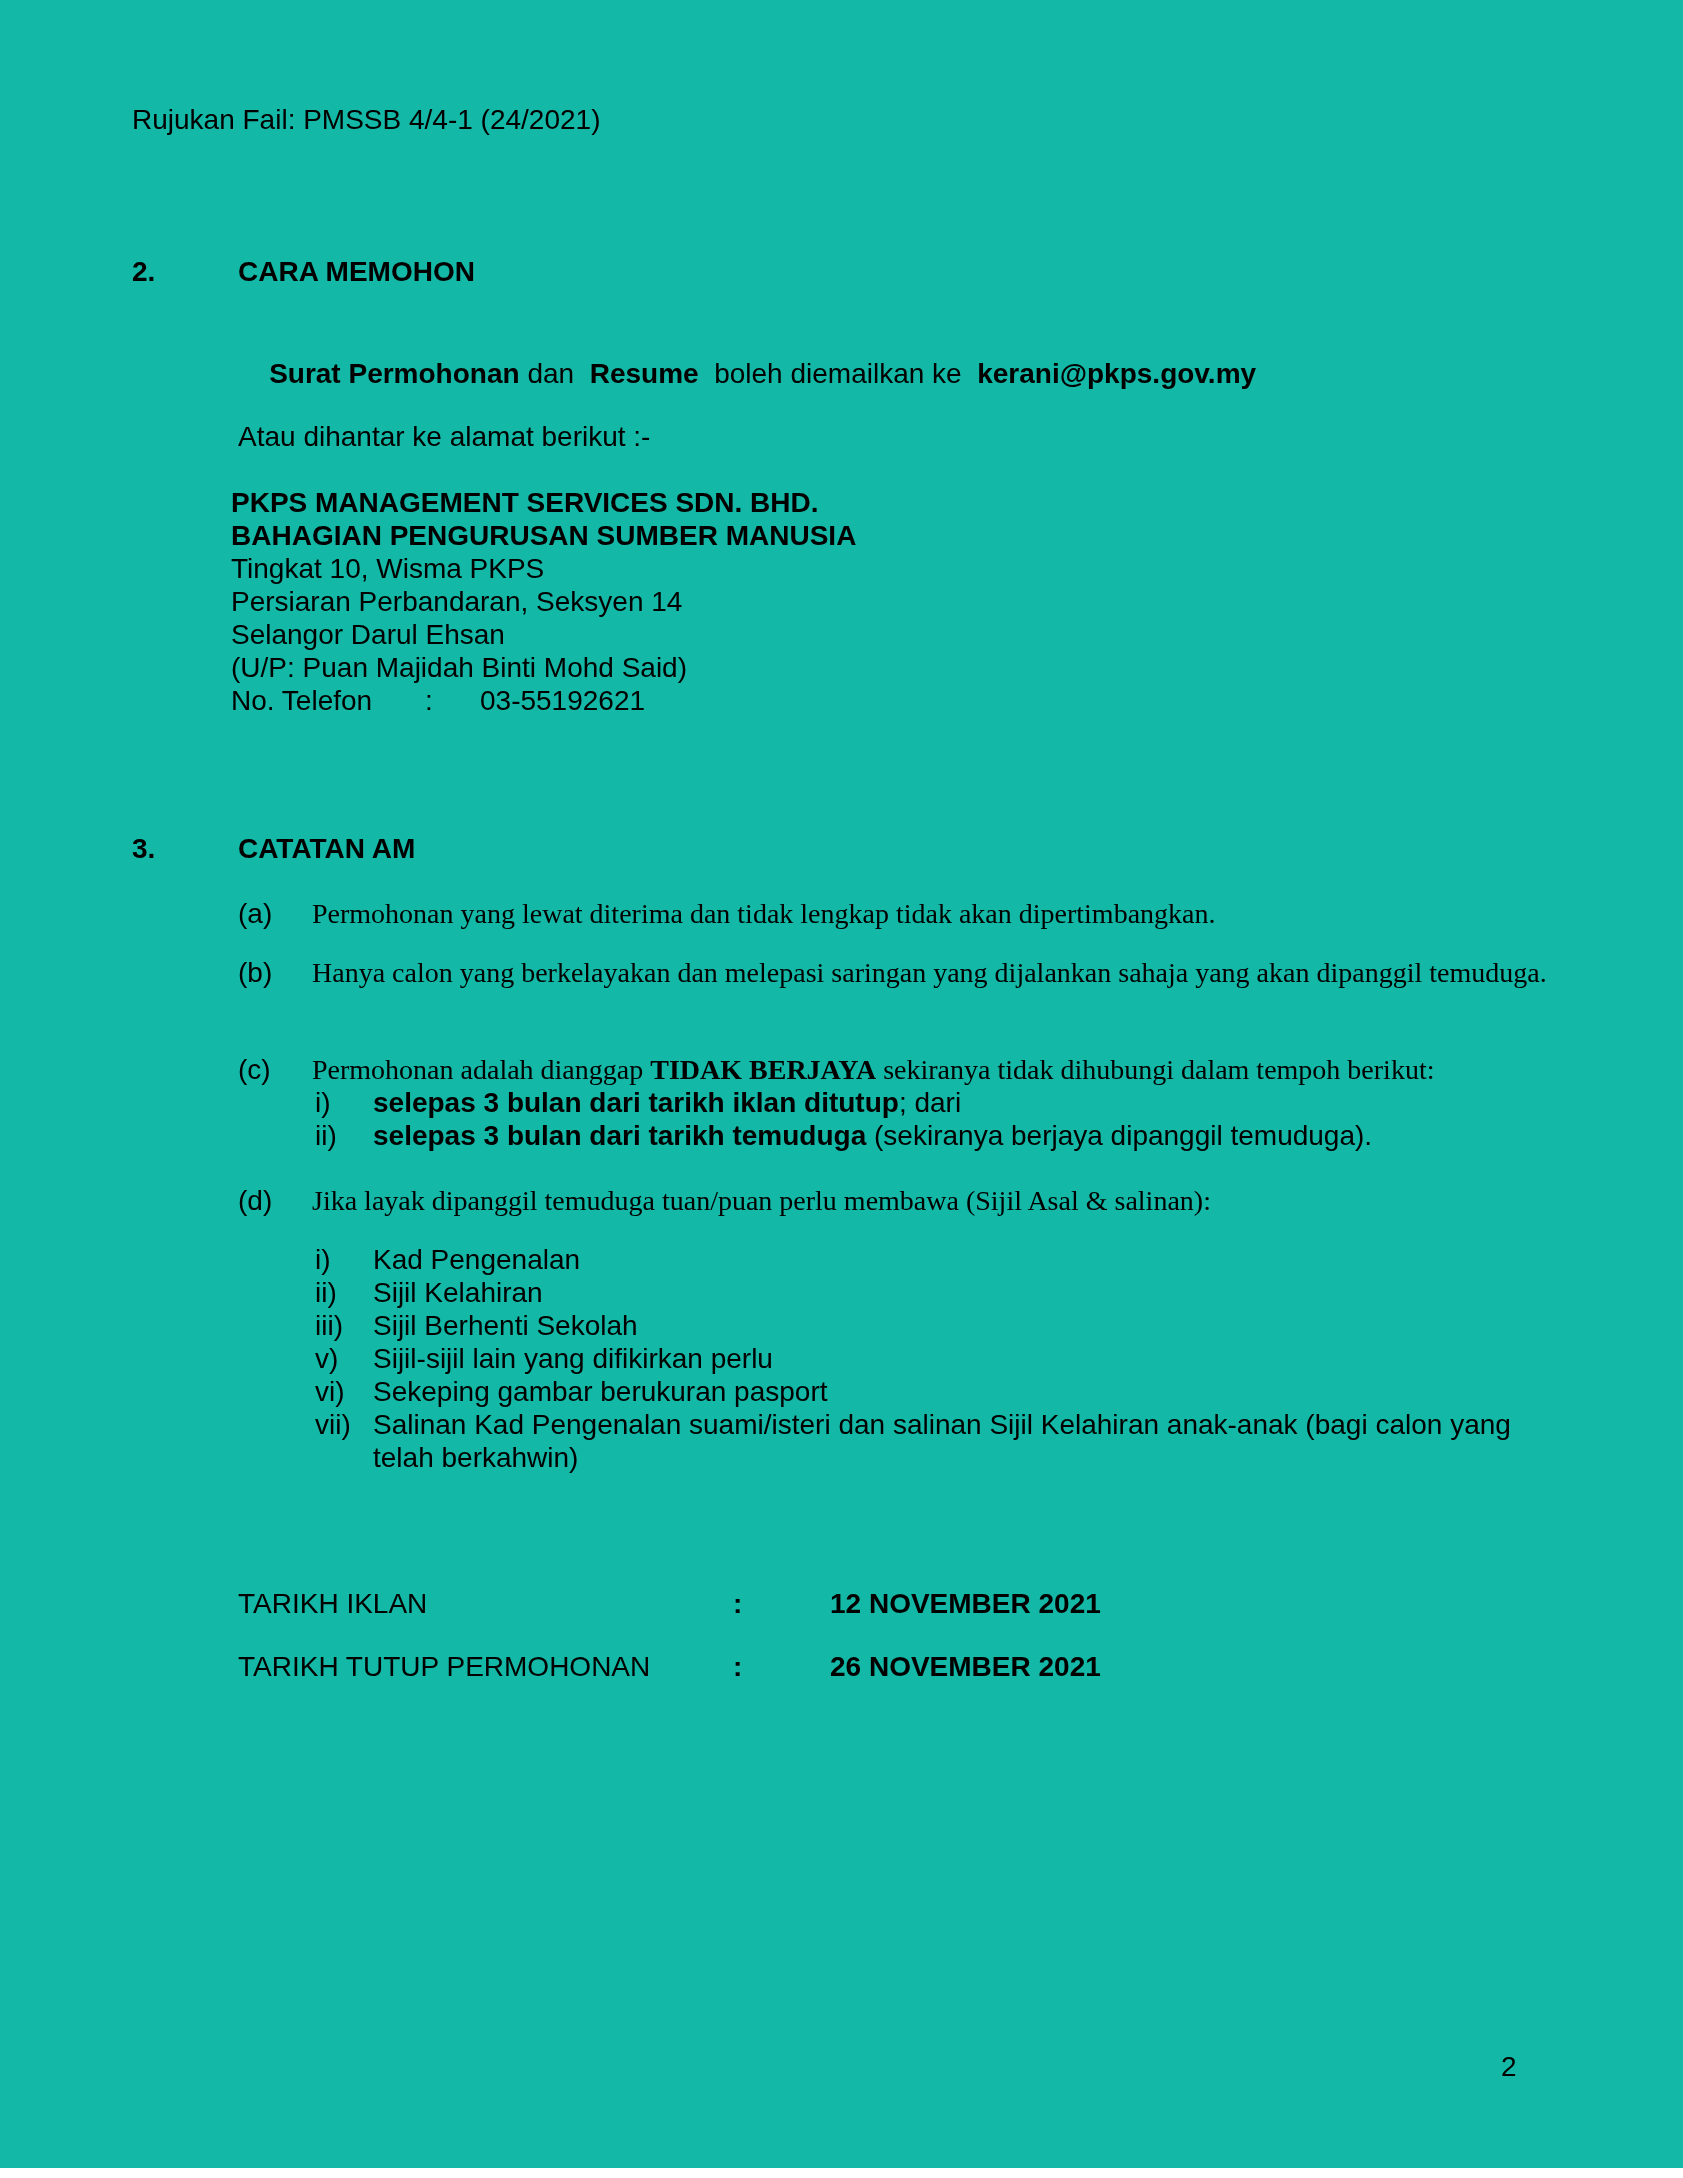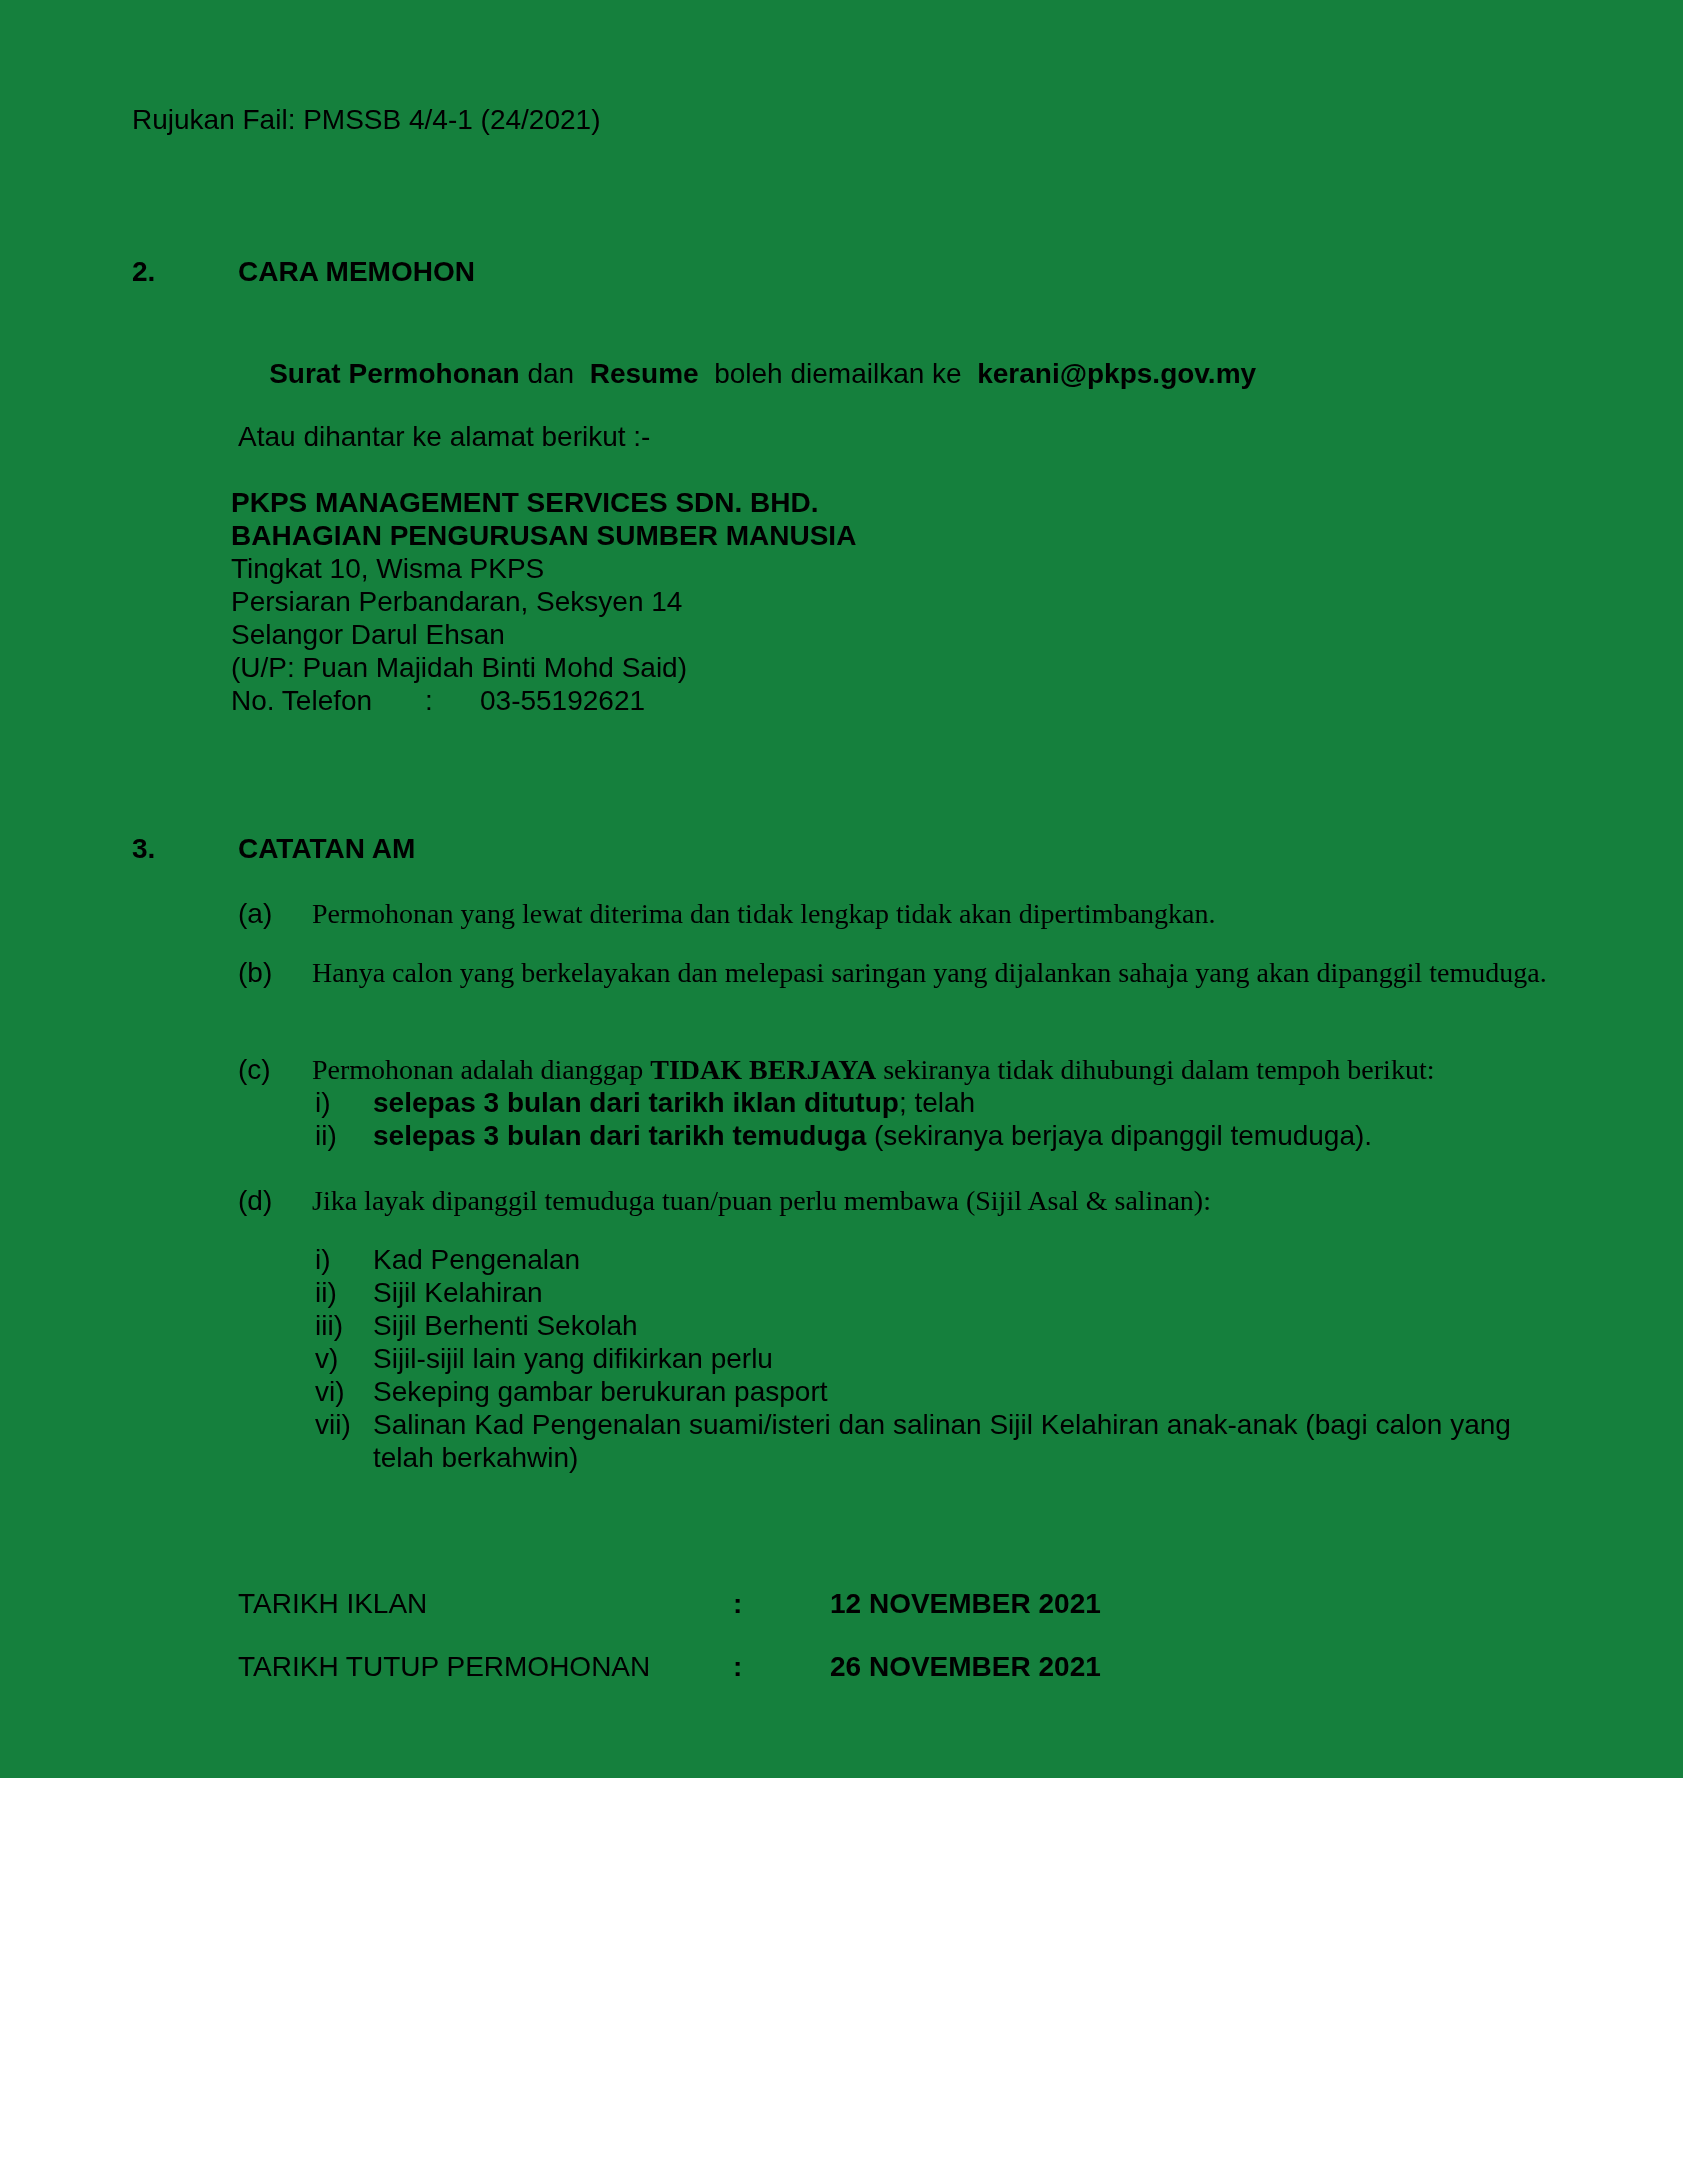--- a/index.html
+++ b/index.html
@@ -3,22 +3,22 @@
 <meta charset="utf-8">
 <style>
   html, body {
     margin: 0;
     padding: 0;
     background: #ffffff;
   }
   .page {
     position: relative;
     width: 1683px;
-    height: 1778px;
-    background: #15803d;
+    height: 2168px;
+    background: #14b8a6;
     color: #000000;
     font-family: "Liberation Sans", "DejaVu Sans", sans-serif;
     font-size: 28px;
     line-height: 33px;
     overflow: hidden;
   }
   .abs { position: absolute; }
   .b { font-weight: bold; }
   .pre { white-space: pre-wrap; }
   .row { display: flex; align-items: flex-start; }
@@ -92,21 +92,21 @@
     <span class="item-text">Hanya calon yang berkelayakan dan melepasi saringan yang dijalankan sahaja yang akan dipanggil temuduga.</span>
   </div>
 
   <div class="abs row" style="left:238px; top:1053px;">
     <span class="item-label">(c)</span>
     <span class="item-text pre"><span>Permohonan adalah dianggap </span><span class="b">TIDAK BERJAYA</span><span> sekiranya tidak dihubungi dalam tempoh berikut:</span></span>
   </div>
 
   <div class="abs row" style="left:315px; top:1086px;">
     <span class="sub-label">i)</span>
-    <span class="sub-text pre"><span class="b">selepas 3 bulan dari tarikh iklan ditutup</span><span>; telah</span></span>
+    <span class="sub-text pre"><span class="b">selepas 3 bulan dari tarikh iklan ditutup</span><span>; dari</span></span>
   </div>
 
   <div class="abs row" style="left:315px; top:1119px;">
     <span class="sub-label">ii)</span>
     <span class="sub-text pre"><span class="b">selepas 3 bulan dari tarikh temuduga</span><span> (sekiranya berjaya dipanggil temuduga).</span></span>
   </div>
 
   <div class="abs row" style="left:238px; top:1184px;">
     <span class="item-label">(d)</span>
     <span class="item-text">Jika layak dipanggil temuduga tuan/puan perlu membawa (Sijil Asal &amp; salinan):</span>

